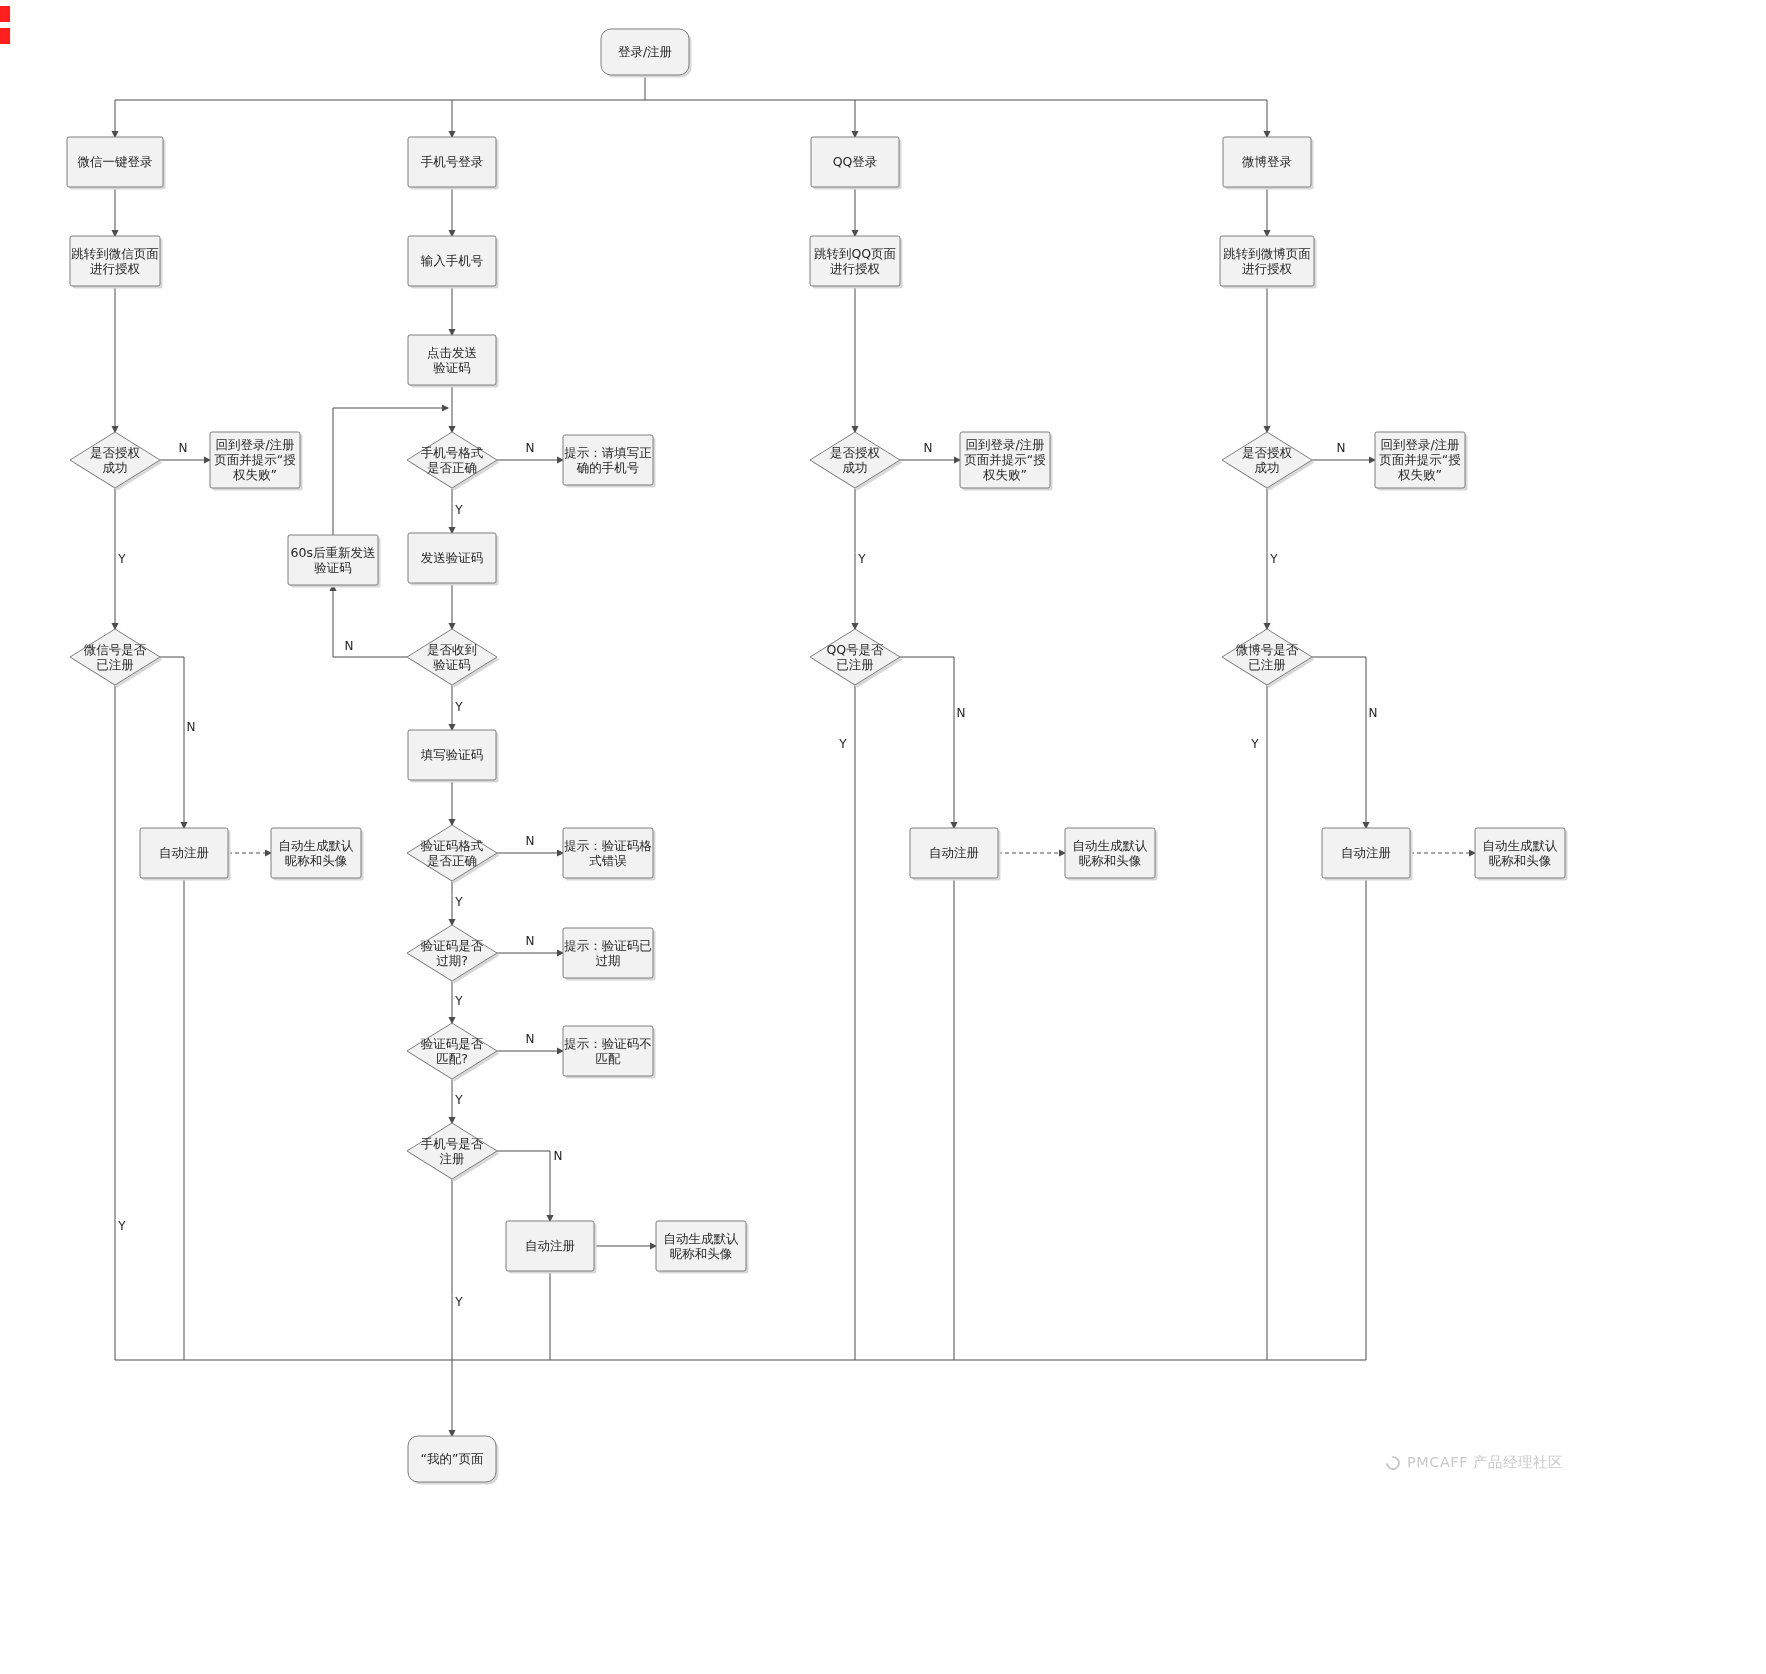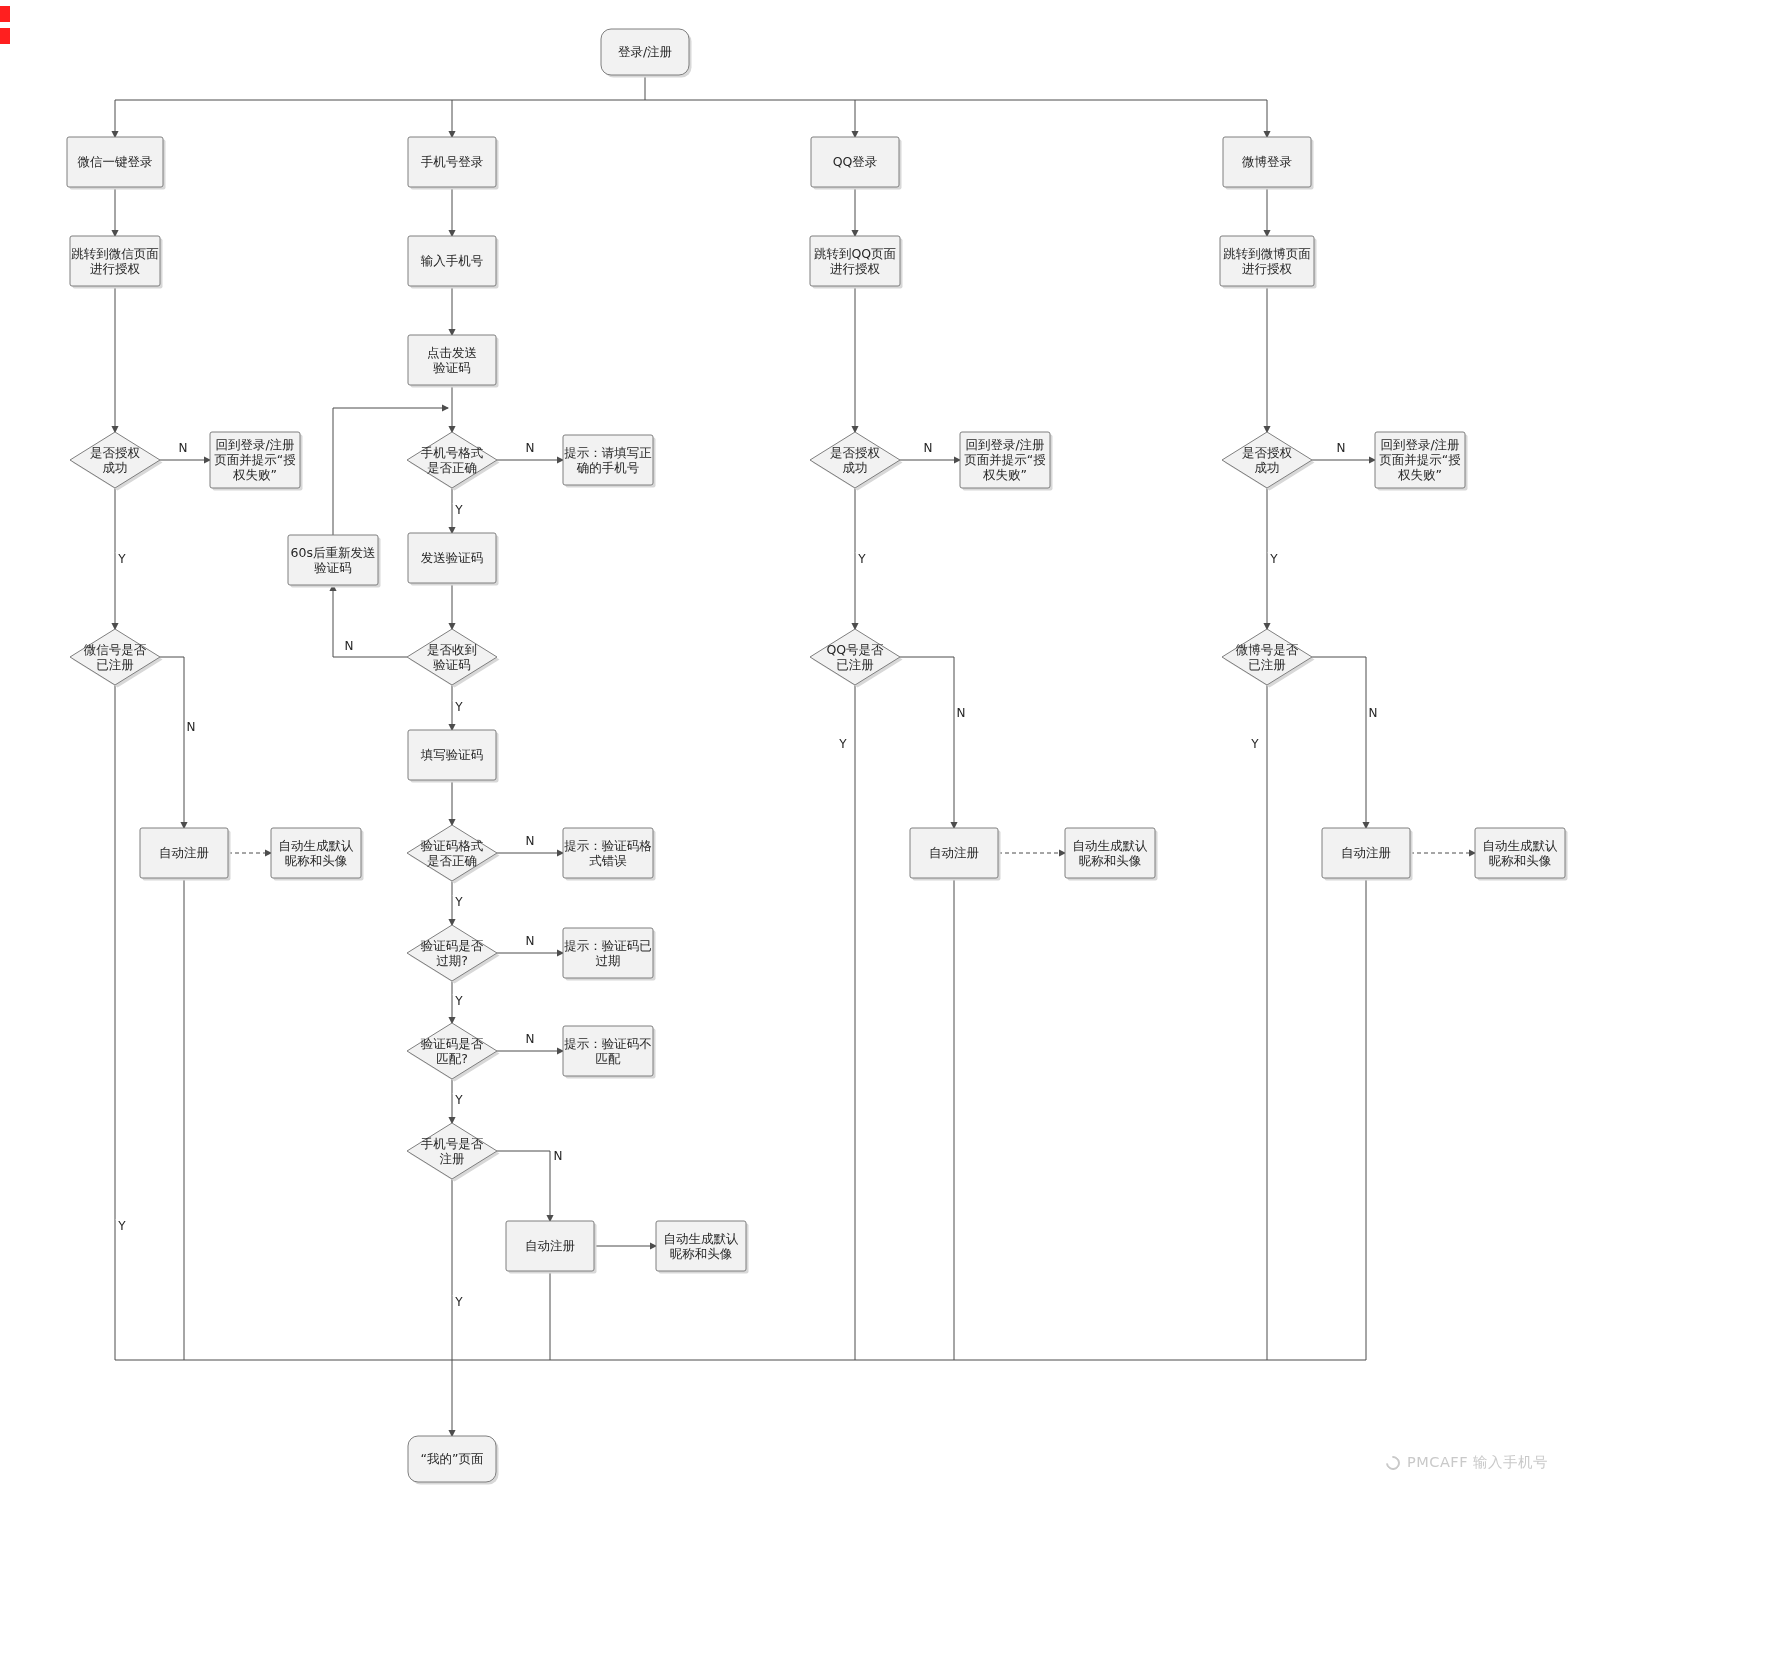--- a/index.html
+++ b/index.html
@@ -338,15 +338,15 @@
           <text x="1520" text-anchor="middle" class="node-label"><tspan x="1520" y="849.5">自动生成默认</tspan><tspan x="1520" y="864.5">昵称和头像</tspan></text>
         </g>
       </g>
   </svg>
 
   <div class="red-marker" id="red-marker-1"></div>
   <div class="red-marker" id="red-marker-2"></div>
 
   <div class="watermark">
     <span class="wm-logo"></span>
-    <span class="wm-text">PMCAFF 输入手机号</span>
+    <span class="wm-text">PMCAFF 产品经理社区</span>
   </div>
 </div>
 
 </body></html>

